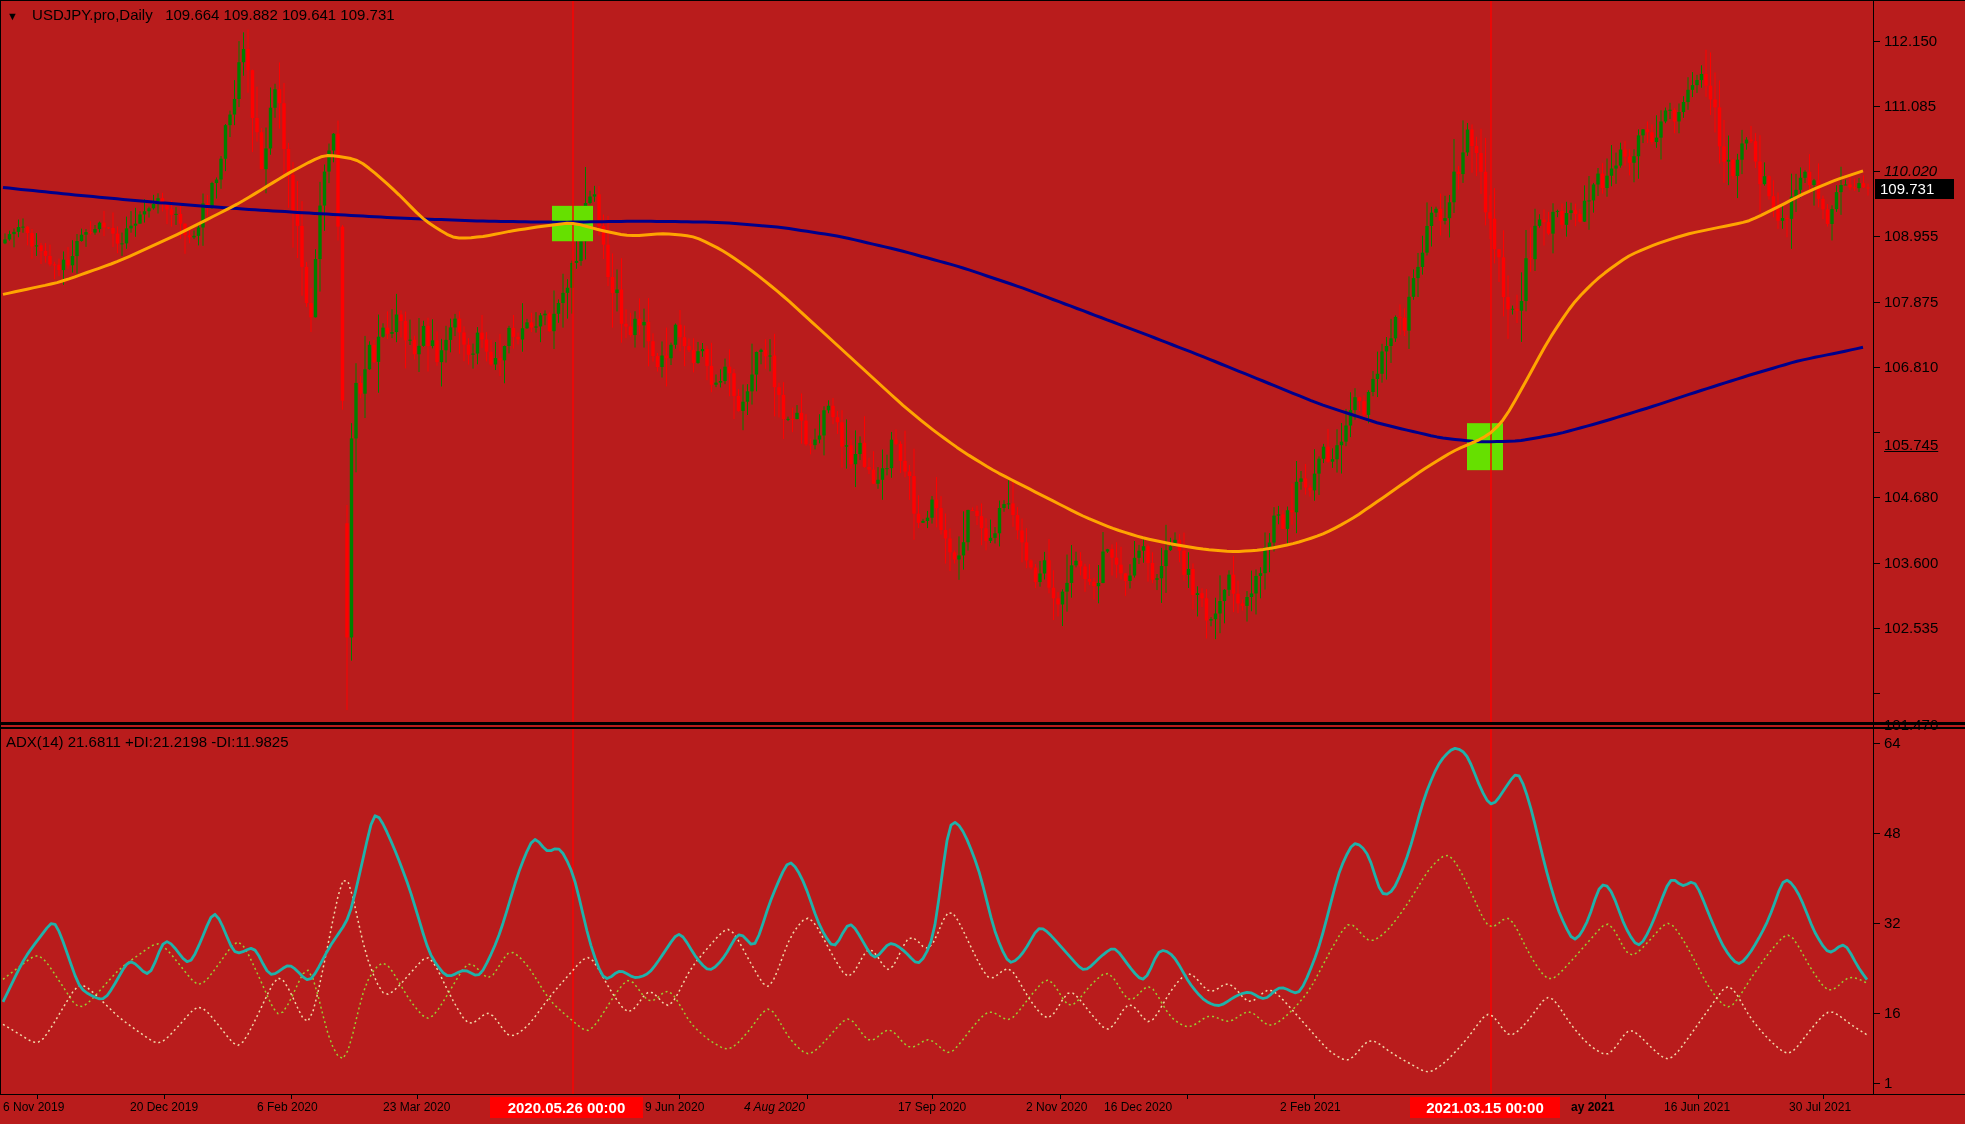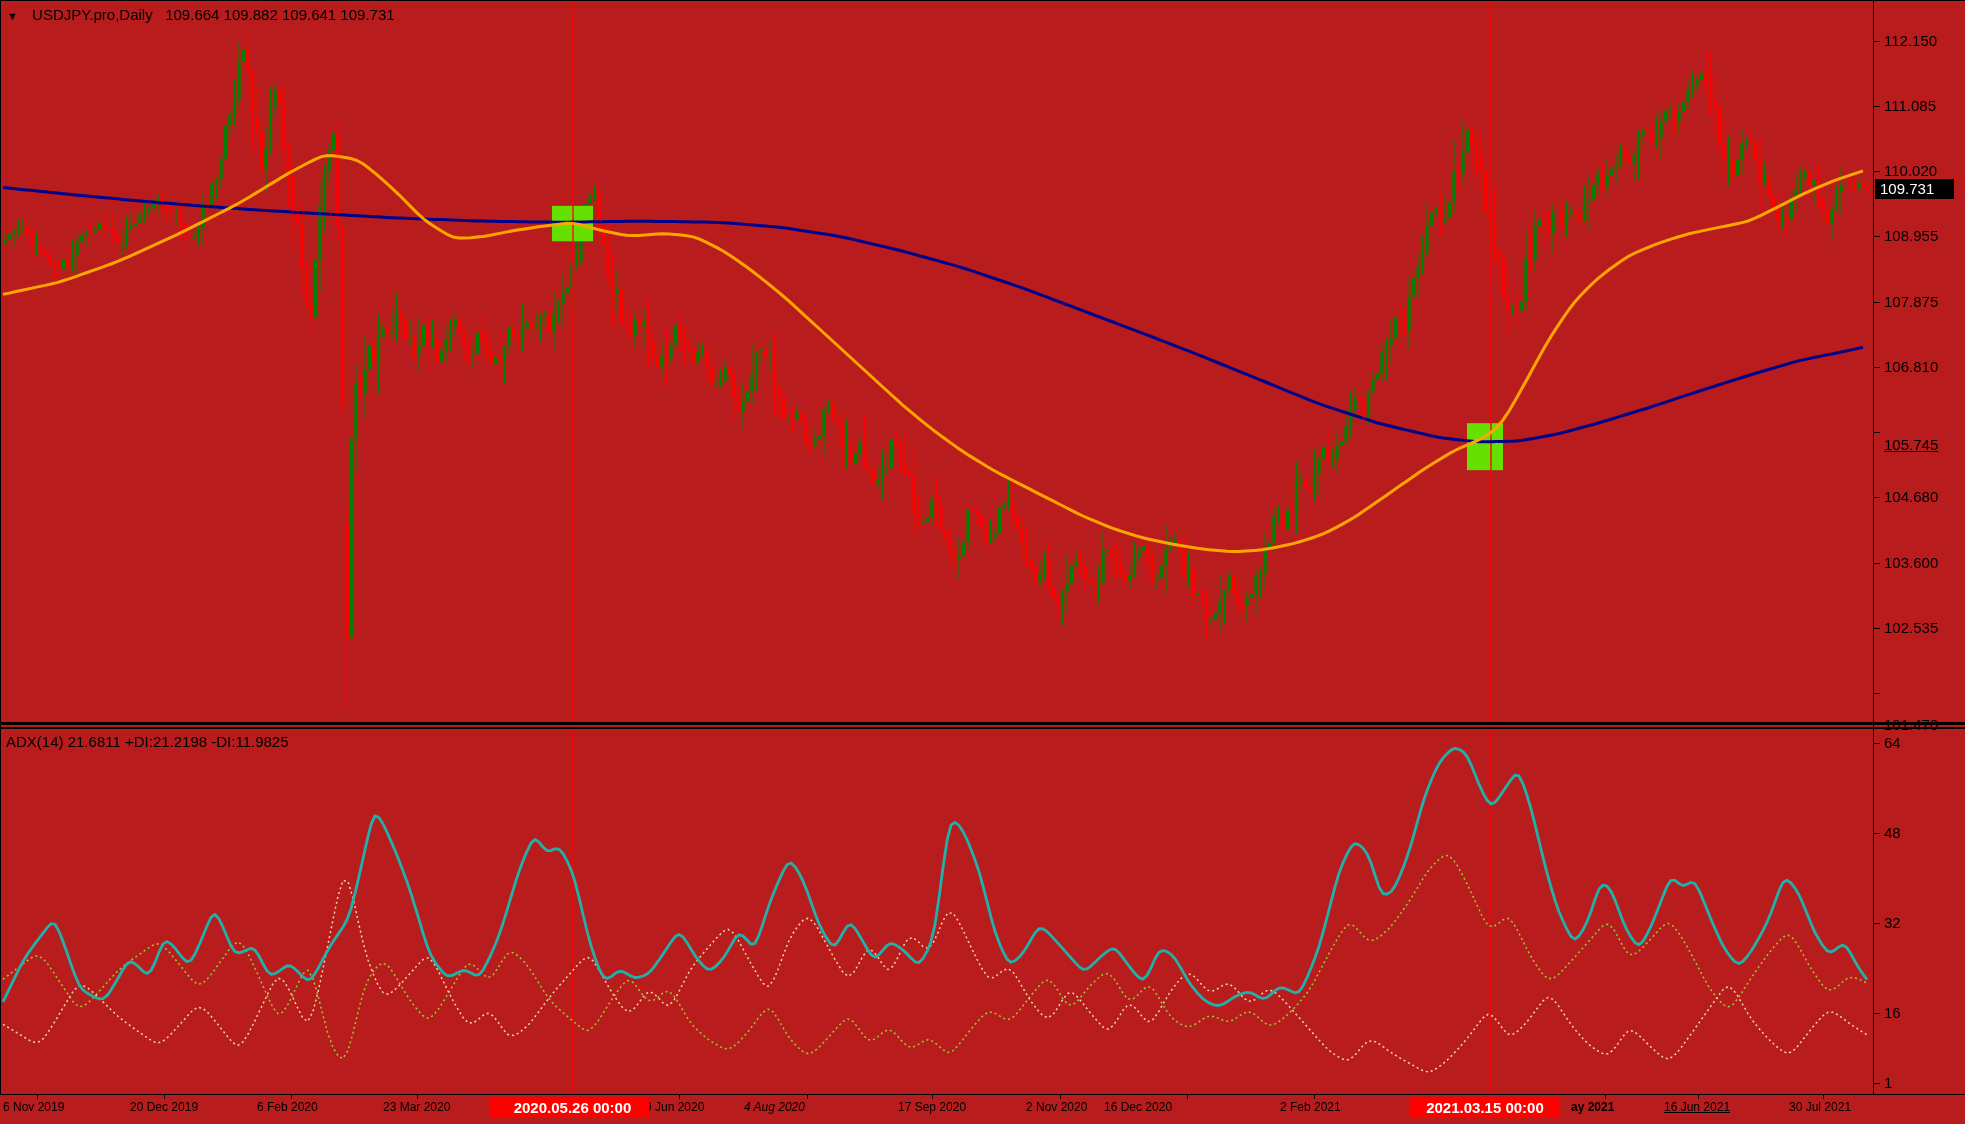--- a/index.html
+++ b/index.html
@@ -892,21 +892,21 @@
 
   <div class="abs" id="curprice" style="top: 178.68px;">109.731</div>
 
   <div id="price-axis"></div>
   <div id="adx-axis"></div>
   <div id="date-axis"></div>
 <div class="abs pricelabel" style="top: 32px;">112.150</div>
     <div class="abs ticker" style="top: 41px;"></div>
     <div class="abs pricelabel" style="top: 97.0182px;">111.085</div>
     <div class="abs ticker" style="top: 106.018px;"></div>
-    <div class="abs pricelabel" style="top: 162.036px;">110.020</div>
+    <div class="abs pricelabel" style="top: 162.036px; font-style: italic;">110.020</div>
     <div class="abs ticker" style="top: 171.036px;"></div>
     <div class="abs pricelabel" style="top: 227.055px;">108.955</div>
     <div class="abs ticker" style="top: 236.055px;"></div>
     <div class="abs pricelabel" style="top: 292.989px;">107.875</div>
     <div class="abs ticker" style="top: 301.989px;"></div>
     <div class="abs pricelabel" style="top: 358.007px;">106.810</div>
     <div class="abs ticker" style="top: 367.007px;"></div>
     <div class="abs pricelabel" style="top: 436px; text-decoration: underline;">105.745</div>
     <div class="abs ticker" style="top: 432.025px;"></div>
     <div class="abs pricelabel" style="top: 488.043px;">104.680</div>
@@ -942,19 +942,19 @@
     <div class="abs datelabel" style="left: 898px;">17 Sep 2020</div>
     <div class="abs datetick" style="left: 932px;"></div>
     <div class="abs datelabel" style="left: 1026px;">2 Nov 2020</div>
     <div class="abs datetick" style="left: 1060px;"></div>
     <div class="abs datelabel" style="left: 1104px;">16 Dec 2020</div>
     <div class="abs datetick" style="left: 1187px;"></div>
     <div class="abs datelabel" style="left: 1280px;">2 Feb 2021</div>
     <div class="abs datetick" style="left: 1314px;"></div>
     <div class="abs datelabel" style="left: 1571px; font-weight: bold;">ay 2021</div>
     <div class="abs datetick" style="left: 1605px;"></div>
-    <div class="abs datelabel" style="left: 1664px; text-decoration: underline;">16 Jun 2021</div>
+    <div class="abs datelabel" style="left: 1664px;">16 Jun 2021</div>
     <div class="abs datetick" style="left: 1698px;"></div>
     <div class="abs datelabel" style="left: 1789px;">30 Jul 2021</div>
     <div class="abs datetick" style="left: 1823px;"></div>
-    <div class="abs redbox" style="left: 490px; width: 153px; padding-left: 6px;">2020.05.26 00:00</div>
+    <div class="abs redbox" style="left: 490px; width: 153px;">2020.05.26 00:00</div>
     <div class="abs redbox" style="left: 1410px; width: 150px;">2021.03.15 00:00</div>
   </div>
 
 </body></html>

